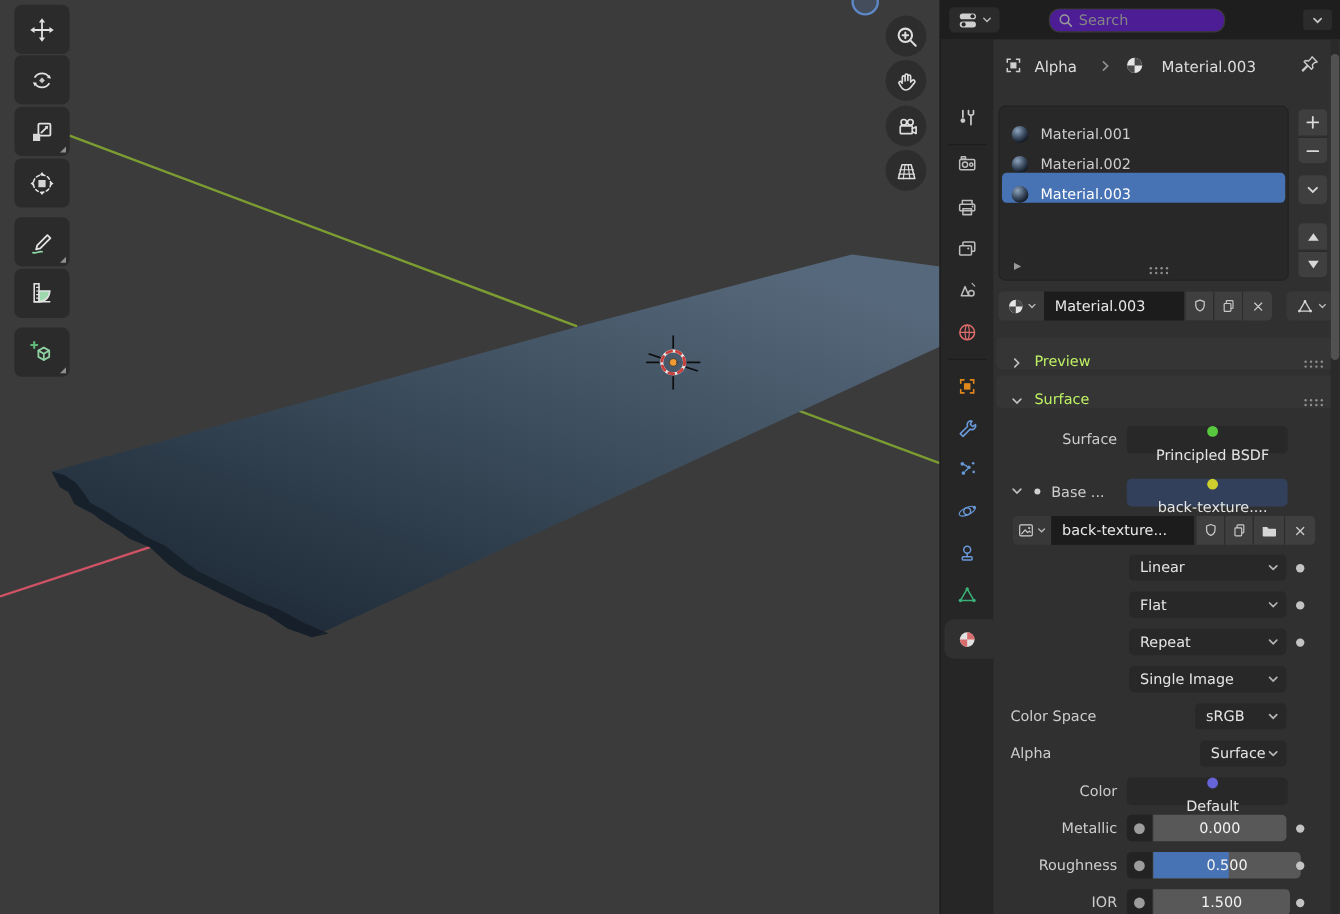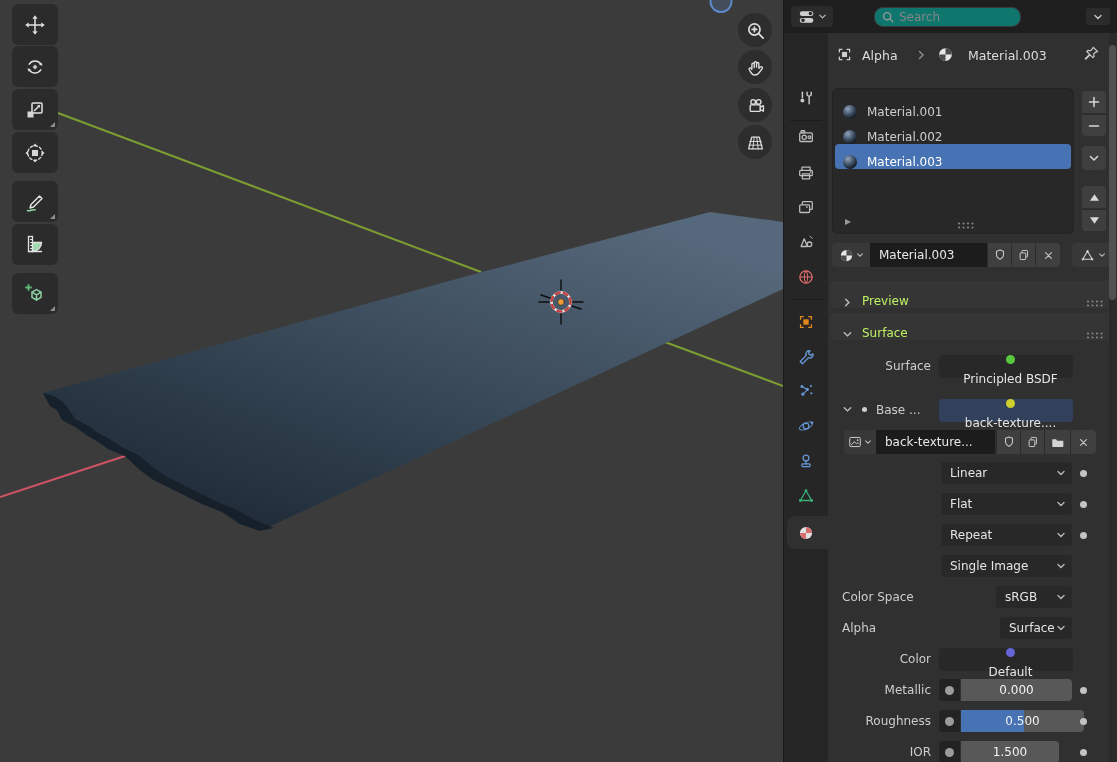--- a/index.html
+++ b/index.html
@@ -22,21 +22,21 @@
         display:flex;align-items:center;justify-content:center;}
   .tbtn .corner{position:absolute;right:3px;bottom:3px;width:0;height:0;
         border-left:5px solid transparent;border-bottom:5px solid #8f8f8f;}
   .navbtn{position:absolute;width:34px;height:34px;border-radius:50%;background:rgba(35,35,35,.55);
         display:flex;align-items:center;justify-content:center;}
   
   .props{position:absolute;left:783px;top:0;width:334px;height:762px;background:var(--panel-bg);border-left:1px solid #191919;}
   .props-header{position:absolute;left:0;top:0;width:334px;height:33px;background:var(--header-bg);}
   .editor-type-btn{position:absolute;left:7px;top:6px;width:42px;height:21px;background:#2b2b2b;border-radius:4px;
         display:flex;align-items:center;justify-content:center;gap:2px;}
-  .search-box{position:absolute;left:90px;top:7px;width:147px;height:20px;background:#0f766e;border:1px solid #3a3a3a;
+  .search-box{position:absolute;left:90px;top:7px;width:147px;height:20px;background:#4c1d95;border:1px solid #3a3a3a;
         border-radius:9px;display:flex;align-items:center;padding:0 7px;gap:5px;}
   .search-box input{background:transparent;border:none;outline:none;color:#cfcfcf;font:12px "DejaVu Sans",sans-serif;width:100px;}
   .search-box input::placeholder{color:#858585;}
   .header-menu-btn{position:absolute;left:302px;top:8px;width:24px;height:17px;background:#2b2b2b;border-radius:3px;
         display:flex;align-items:center;justify-content:center;}
   .tabstrip{position:absolute;left:0;top:33px;width:44px;height:729px;background:var(--tabstrip-bg);}
   .tab{position:absolute;left:0;width:44px;height:34px;display:flex;align-items:center;justify-content:center;}
   .tab.active-bg{position:absolute;left:3px;width:41px;height:33px;background:var(--panel-bg);border-radius:8px 0 0 8px;}
   .tab-sep{position:absolute;left:6px;width:32px;height:1px;background:#1c1c1c;}
   .main-bg{position:absolute;left:44px;top:33px;width:290px;height:729px;background:var(--panel-bg);}
@@ -583,21 +583,21 @@
     <div class="slider" style="left:177px;top:710px;width:123px;height:22px">
       <span class="fill" style="width: 51%;"></span>
       <span class="val">0.500</span>
     </div>
     <span class="deco-dot" style="left:296px;top:718px"></span>
 
     <span class="abs lbl lbl-r" style="left:46px;top:745px;width:101px">IOR</span>
     <div class="socket" style="left:155px;top:741px;height:22px">
         <i></i>
       </div>
-    <div class="slider" style="left:177px;top:741px;width:98px;height:22px">
+    <div class="slider" style="left:177px;top:741px;width:114px;height:22px">
       <span class="fill" style="width: 0%;"></span>
       <span class="val">1.500</span>
     </div>
     <span class="deco-dot" style="left:296px;top:749px"></span>
 
     <div class="scroll-track"></div>
     <div class="scroll-thumb"></div>
   </div>
 </div>
 

